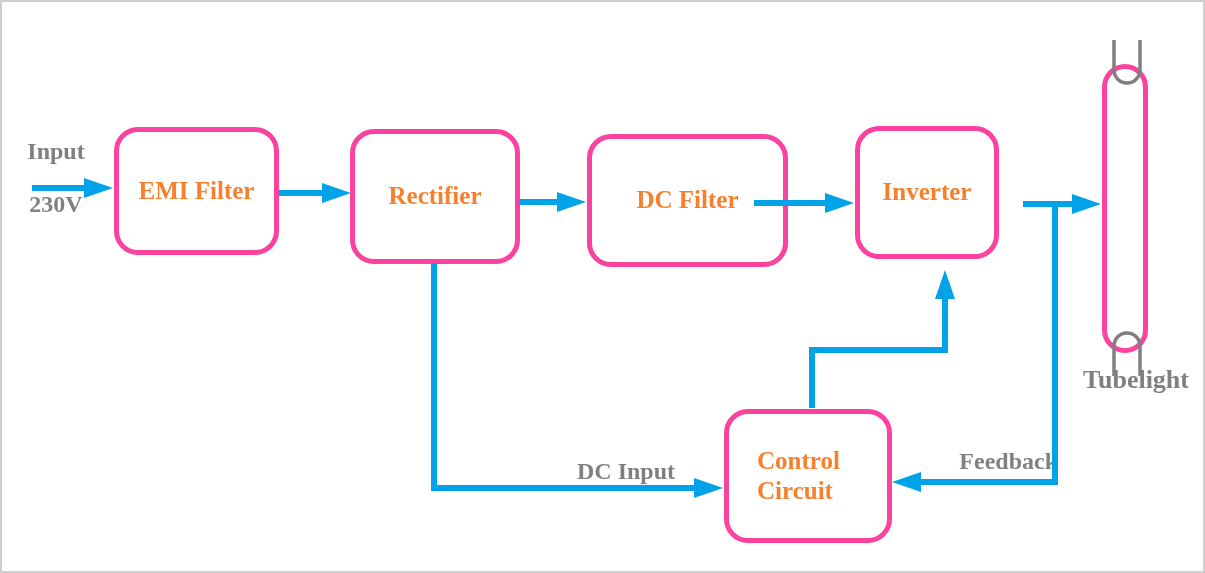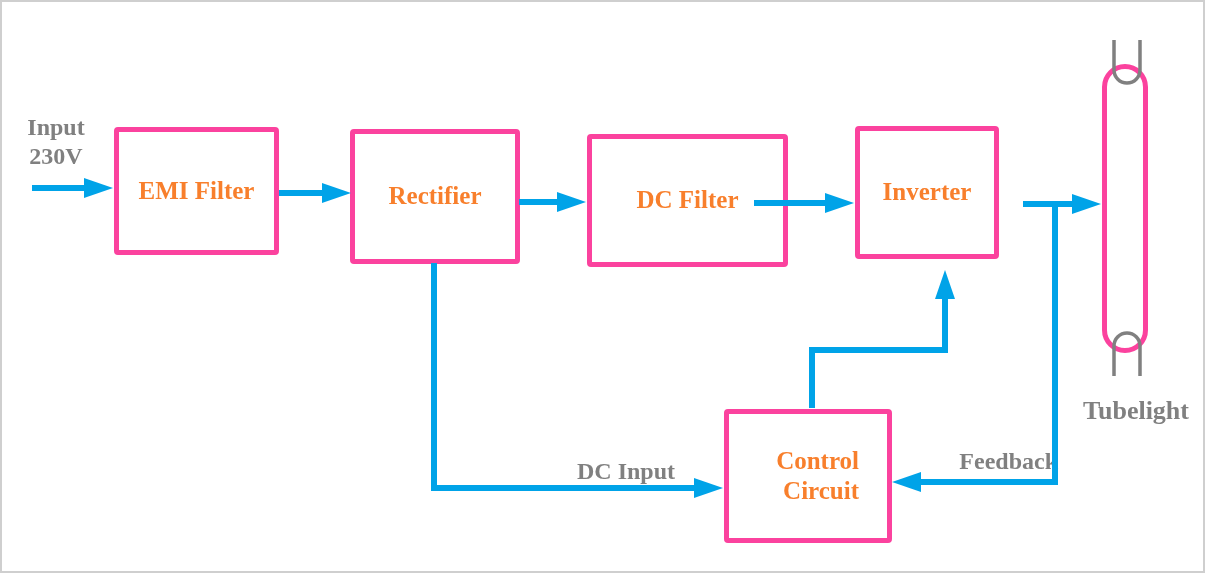--- a/index.html
+++ b/index.html
@@ -16,26 +16,26 @@
     width: 1205px;
     height: 573px;
     background: #ffffff;
     border: 2px solid var(--canvas-border);
     overflow: hidden;
     font-family: "Liberation Serif", "DejaVu Serif", serif;
   }
   .block {
     position: absolute;
     border: 5px solid var(--box-border);
-    border-radius: 4px;
+    border-radius: 24px;
     background: #ffffff;
     display: flex;
     align-items: center;
     justify-content: center;
-    text-align: right;
+    text-align: left;
     color: var(--box-text);
     font-weight: bold;
     font-size: 25px;
     line-height: 1.22;
     z-index: 1;
   }
   .b-emi  { left: 112px; top: 125px; width: 165px; height: 128px; }
   .b-rect { left: 348px; top: 127px; width: 170px; height: 135px; }
   .b-dc   { left: 585px; top: 132px; width: 201px; height: 133px; }
   .b-inv  { left: 853px; top: 124px; width: 144px; height: 133px; }
@@ -52,25 +52,25 @@
     position: absolute;
     color: var(--label-text);
     font-weight: bold;
     font-size: 24px;
     text-align: center;
     line-height: 1.2;
     z-index: 1;
     white-space: nowrap;
   }
   .input-lbl    { left: 14px;   top: 111px; width: 80px;  }
-  .input-lbl span { display: block; }
+  .input-lbl span { display: block; margin-top: 24px; }
   .ctrl-sig-lbl { left: 752px;  top: 308px; width: 186px; }
   .dc-input-lbl { left: 556px;  top: 449px; width: 136px; margin-top: 6px; }
   .feedback-lbl { left: 920px;  top: 445px; width: 136px; text-align: right; }
-  .tube-lbl     { left: 1066px; top: 393px; width: 136px; font-size: 26px; }
+  .tube-lbl     { left: 1066px; top: 362px; width: 136px; font-size: 26px; }
   svg.overlay {
     position: absolute;
     left: 0; top: 0;
     width: 1205px; height: 573px;
     z-index: 2;
     pointer-events: none;
   }
   .wire { stroke: var(--arrow); stroke-width: 6; fill: none; }
   .head { fill: var(--arrow); stroke: none; }
   .electrode { stroke: var(--label-text); stroke-width: 3.5; fill: none; }

